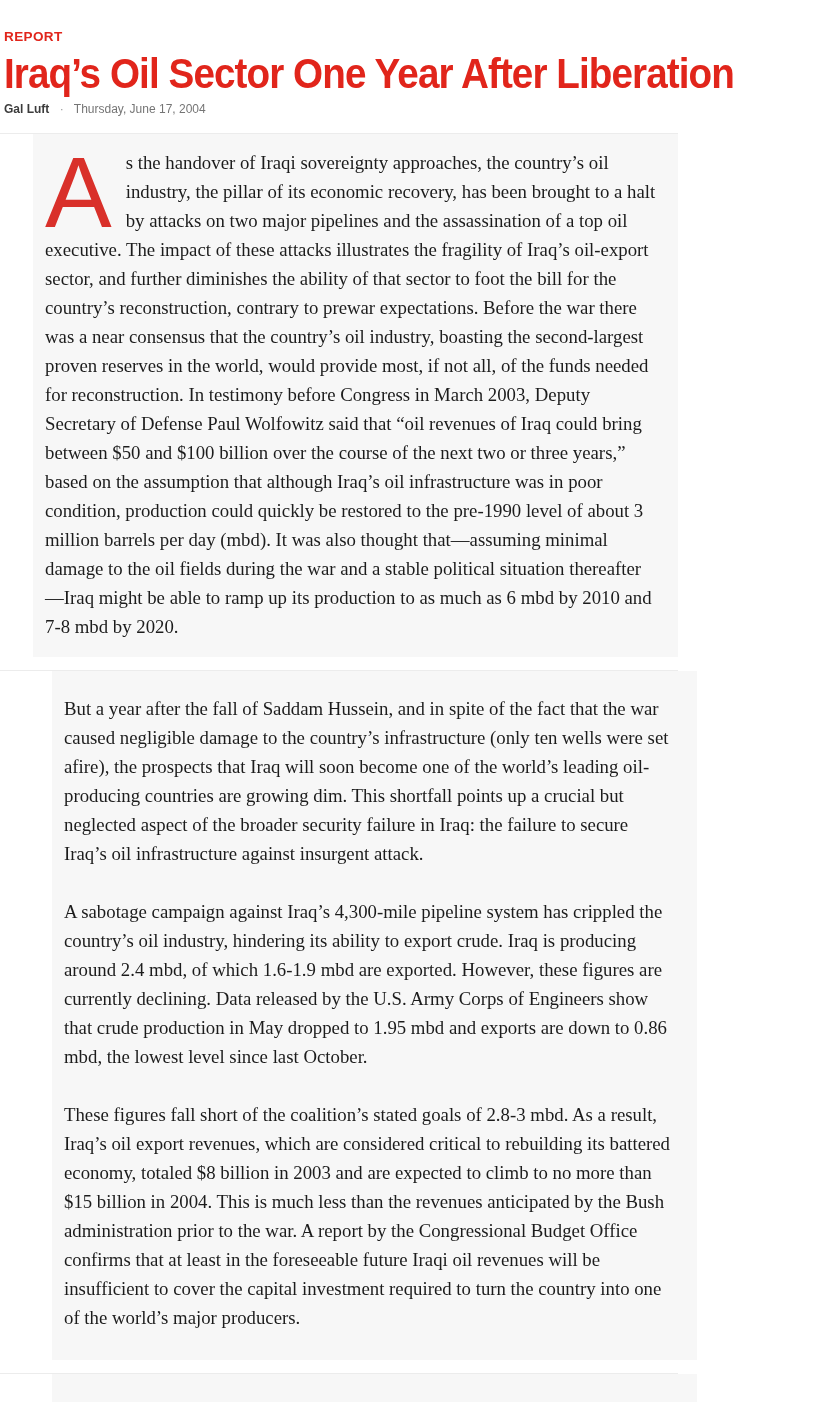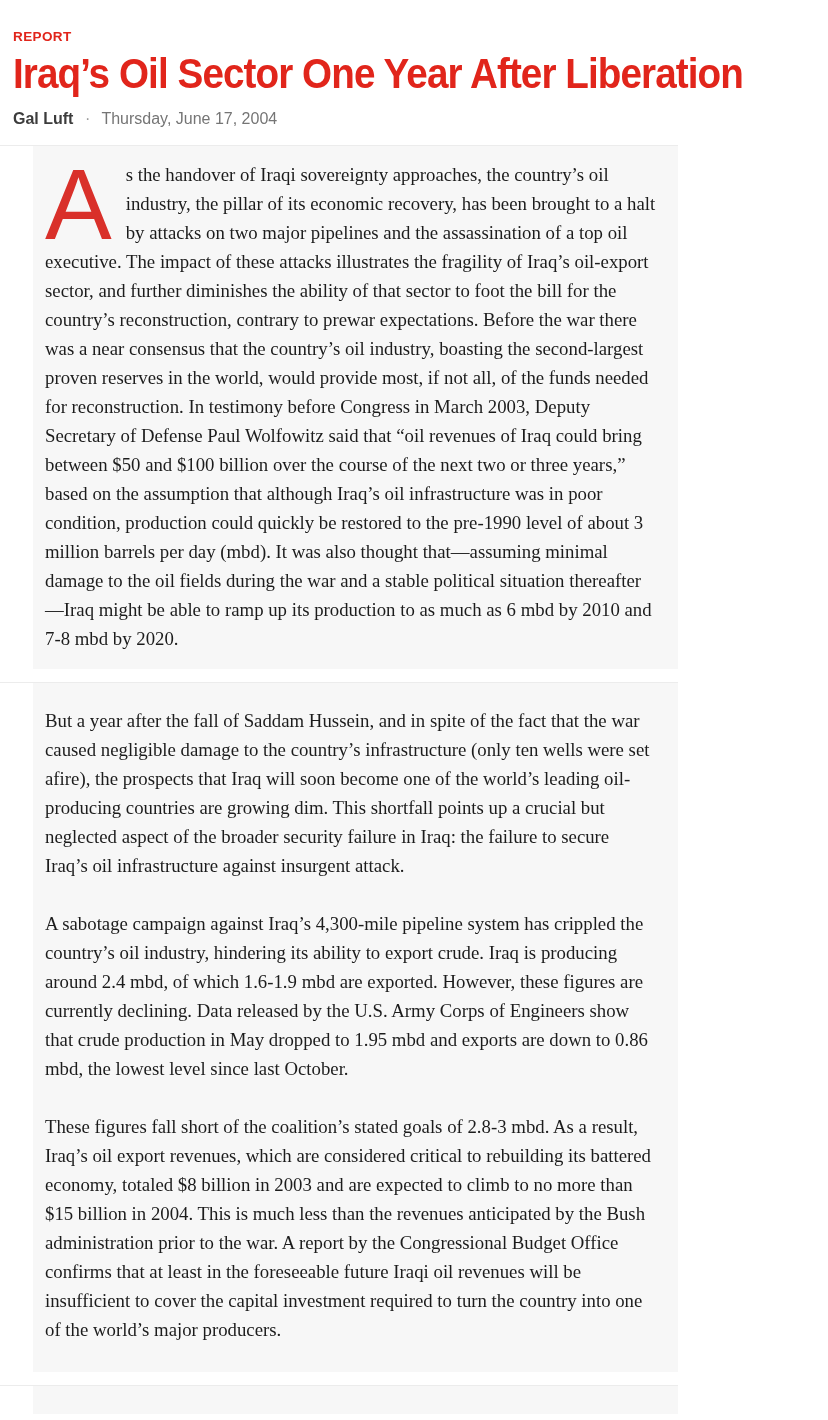--- a/index.html
+++ b/index.html
@@ -16,21 +16,21 @@
   html, body { background: #ffffff; }
   body {
     width: 828px;
     height: 1420px;
     overflow: hidden;
     position: relative;
     font-family: "Liberation Sans", sans-serif;
   }
 
   
-  .header { padding: 27px 4px 0 13px; }
+  .header { padding: 27px 4px 0 4px; }
   .kicker {
     font-size: 13.5px;
     font-weight: bold;
     letter-spacing: 0.4px;
     color: var(--accent_red);
     text-transform: uppercase;
     display: inline-block;
     cursor: pointer;
   }
   .headline {
@@ -38,41 +38,41 @@
     font-size: 42px;
     font-weight: bold;
     letter-spacing: -1px;
     line-height: 48px;
     color: var(--accent_red);
     white-space: nowrap;
     transform: scaleX(0.92);
     transform-origin: left center;
   }
   .byline {
-    margin-top: 12px;
-    font-size: 16px;
+    margin-top: 4px;
+    font-size: 12px;
     color: var(--byline_date);
   }
   .byline .author {
     font-weight: bold;
     color: var(--byline_author);
     cursor: pointer;
   }
   .byline .dot {
     color: var(--byline_dot);
     margin: 0 7px;
   }
 
   
   .article { margin-top: 17px; }
   .band {
     width: 678px;
     border-top: 1px solid var(--rule_gray);
   }
-  .band + .band { margin-top: 13px; }
+  .band + .band { margin-top: 13px; padding-left: 19px; }
   .block {
     margin-left: 33px;
     width: 645px;
     background: var(--block_bg);
     padding: 14px 22px 16px 12px;
   }
   .block.second { padding: 23px 22px 24px 12px; }
   .block.sliver { height: 28px; padding: 0; }
 
   .block p {

